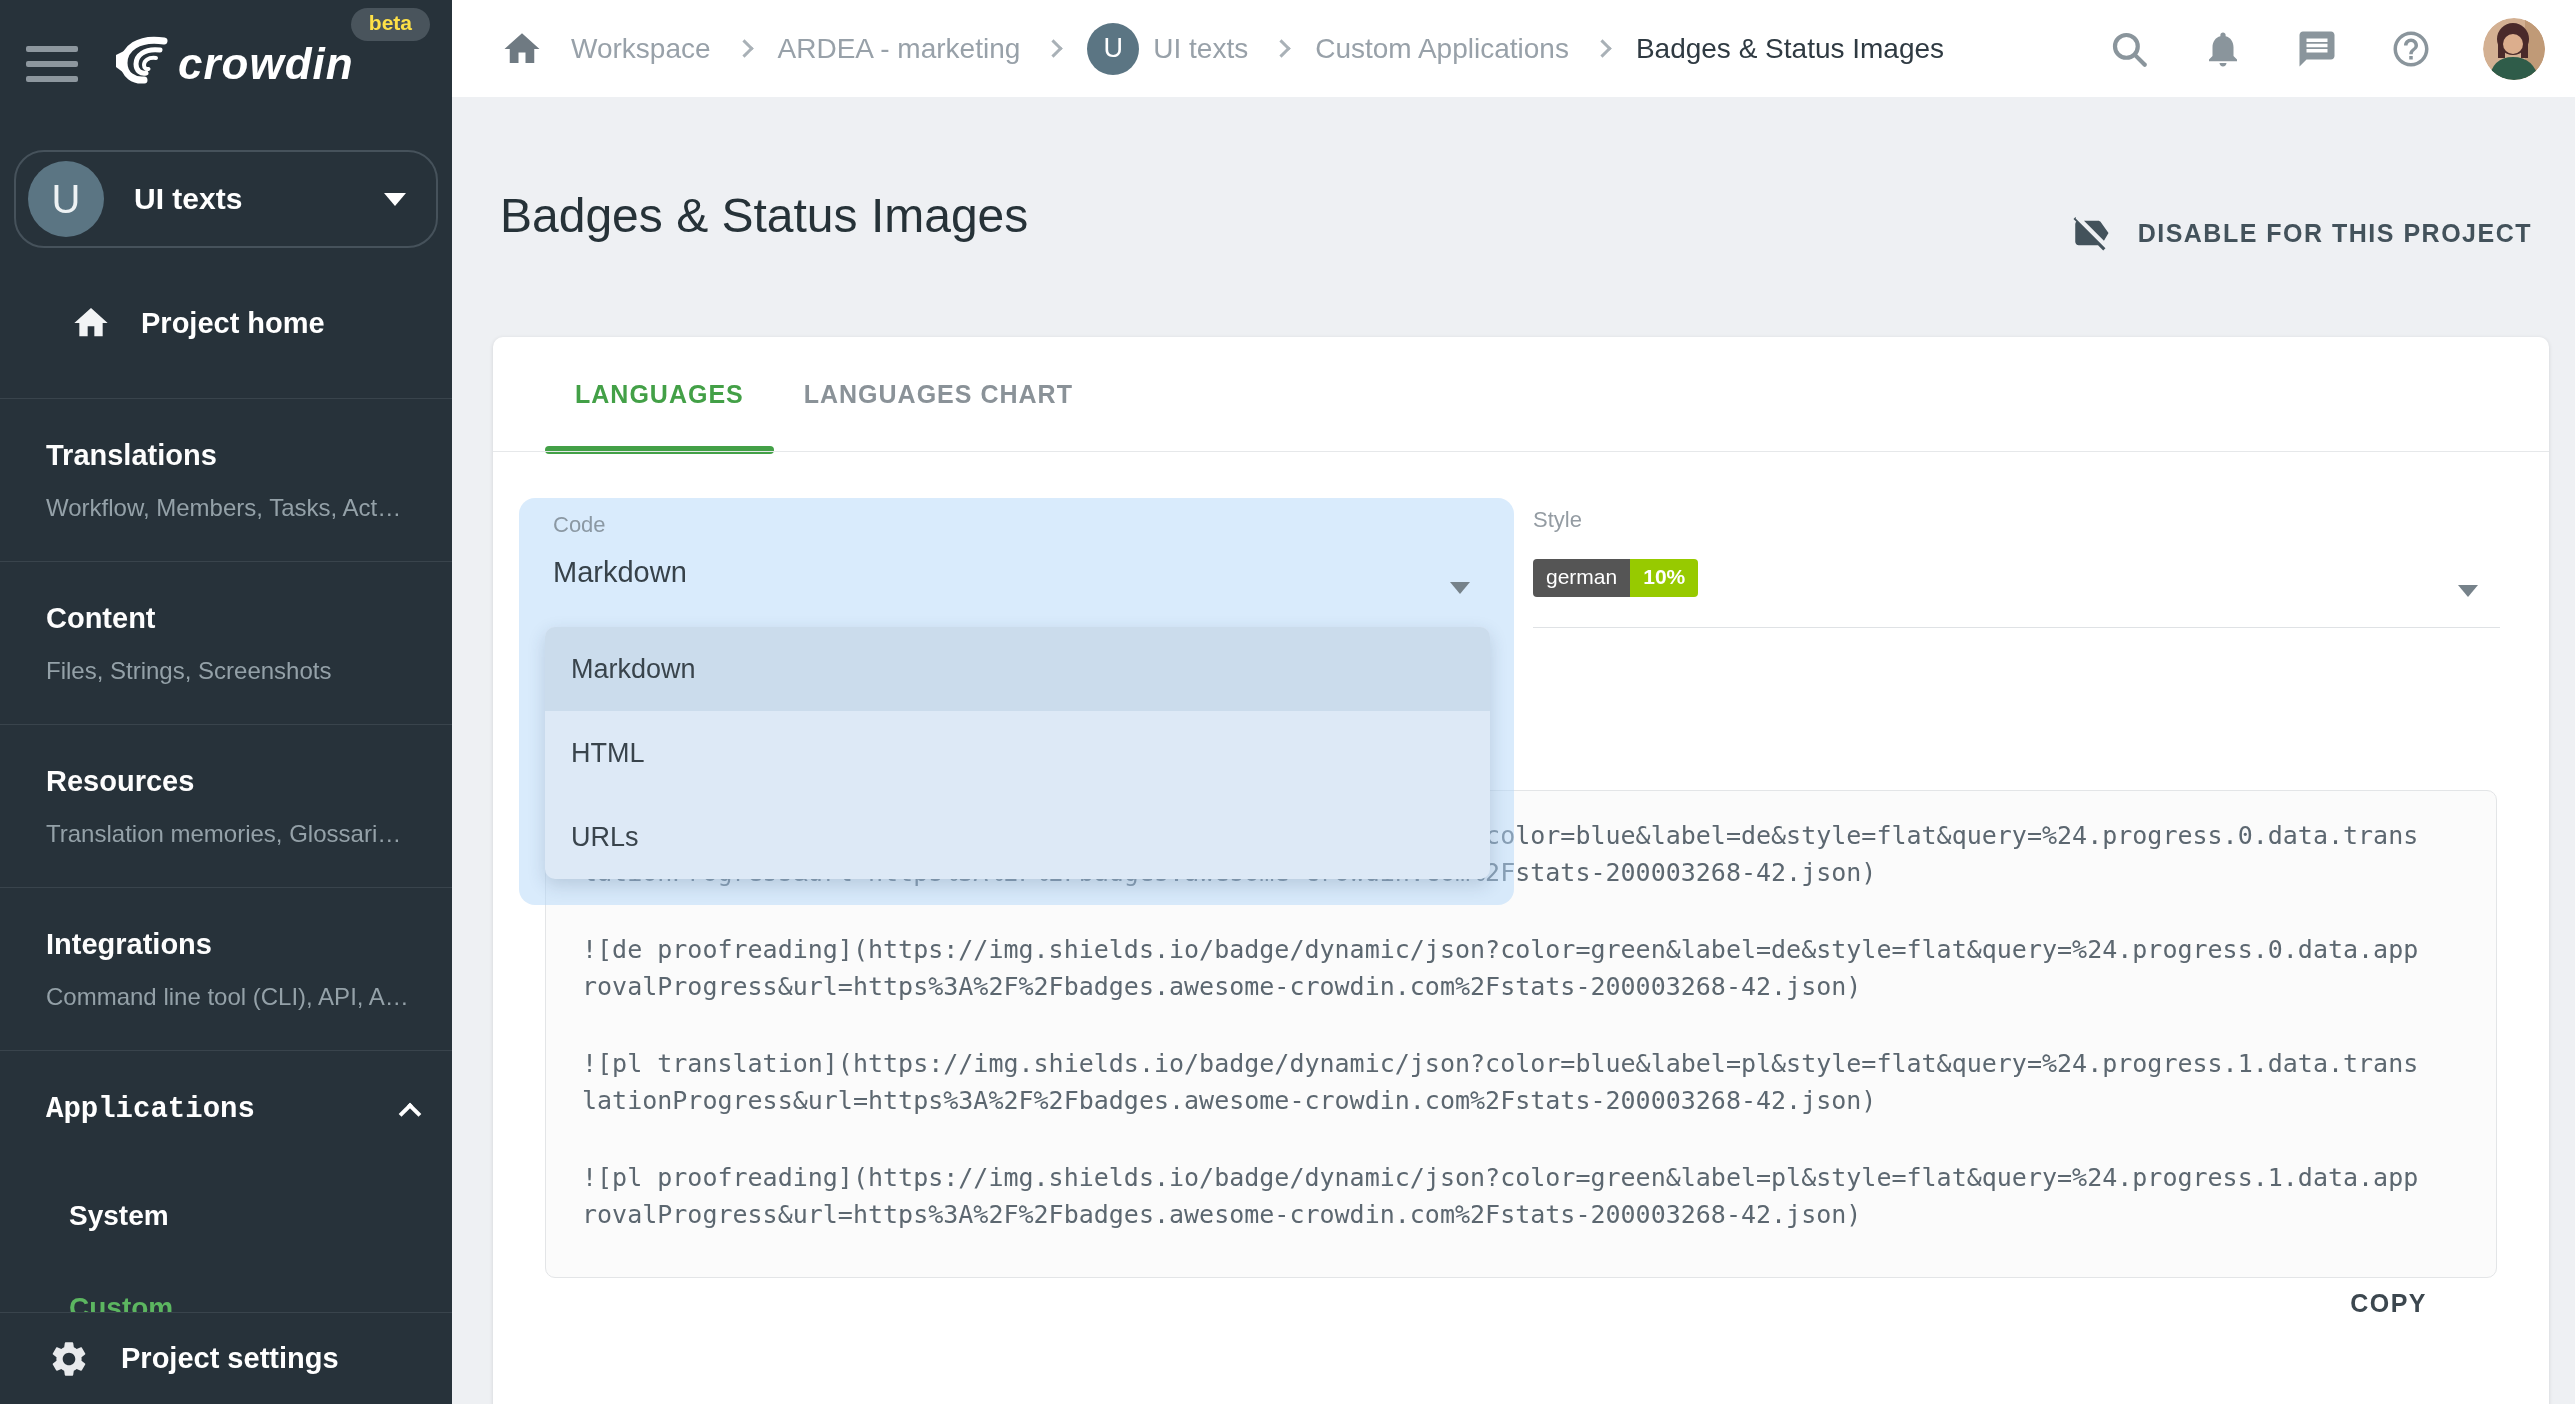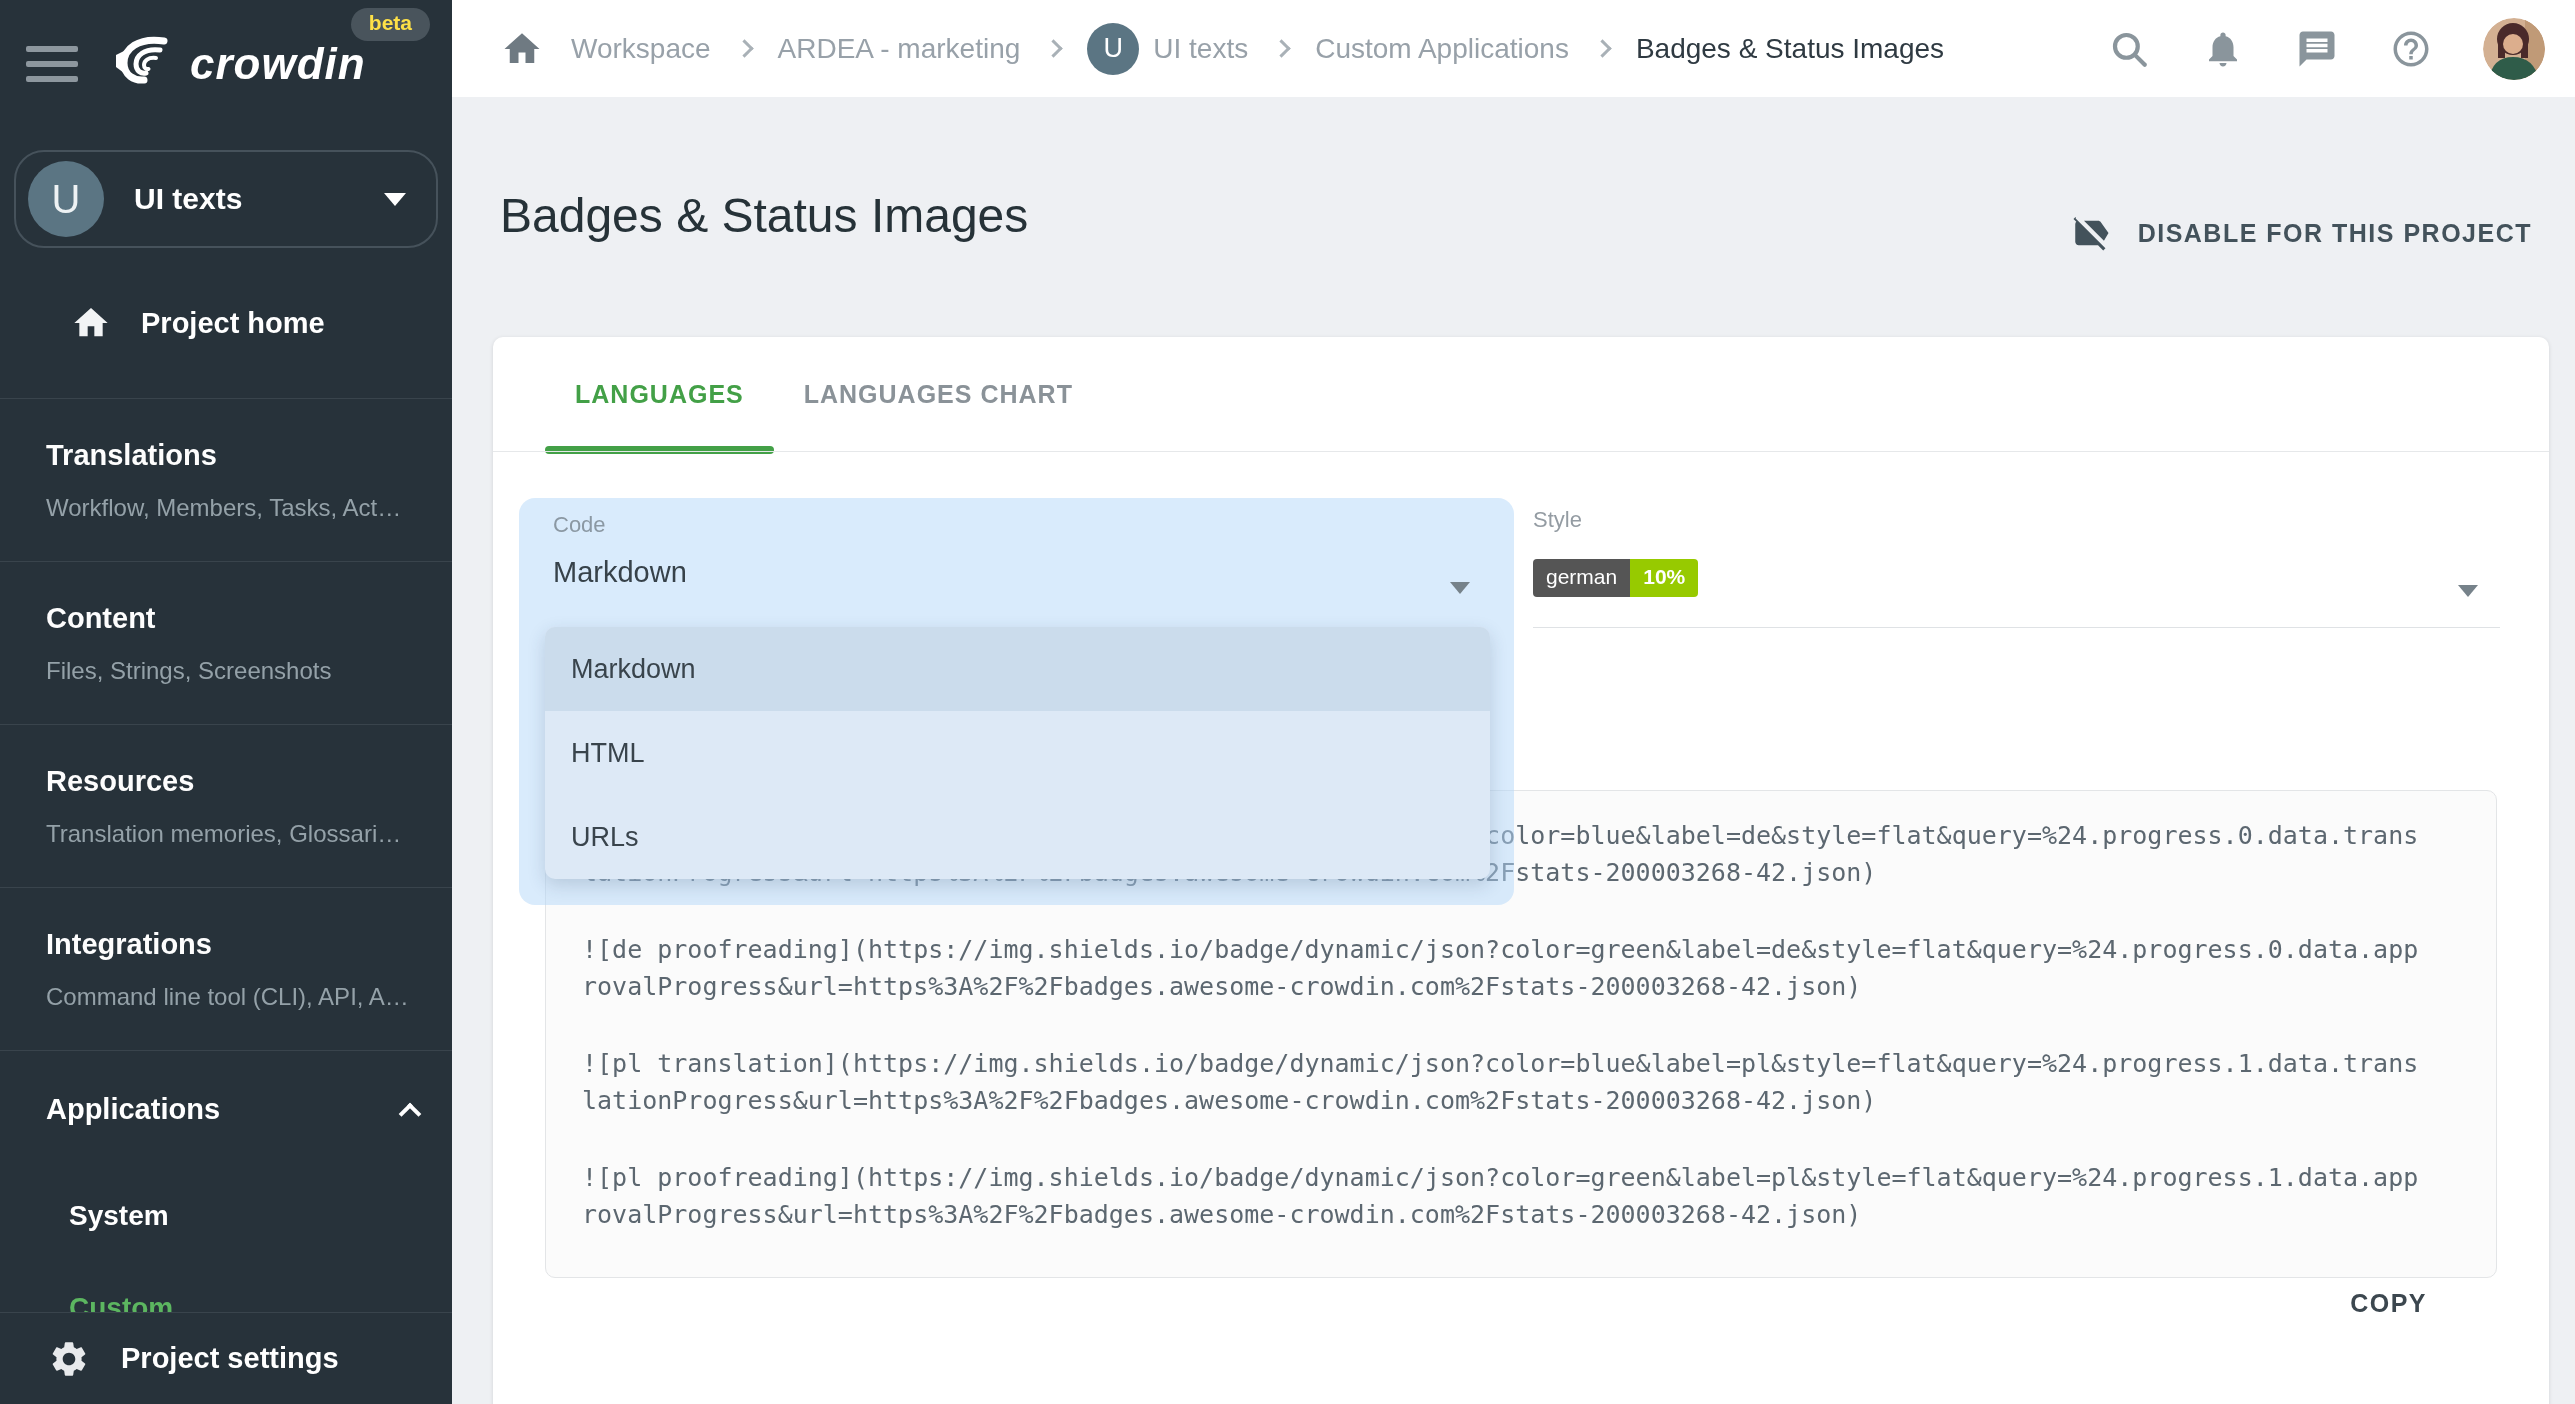--- a/index.html
+++ b/index.html
@@ -11,21 +11,21 @@
     color:#37424a;
   }
   
   .sidebar {
     position:absolute; left:0; top:0; width:452px; height:1404px;
     background:#27323a; z-index:40; color:#fff;
   }
   .sb-header { height:128px; display:flex; align-items:center; padding:0 26px; position:relative; }
   .hamburger { width:52px; height:36px; display:flex; flex-direction:column; justify-content:space-between; cursor:pointer; }
   .hamburger span { display:block; height:6px; border-radius:2px; background:#8d979e; }
-  .logo { display:flex; align-items:center; margin-left:30px; gap:20px; }
+  .logo { display:flex; align-items:center; margin-left:30px; gap:8px; }
   .logo-word { font-size:44px; font-weight:700; font-style:italic; letter-spacing:1px; color:#fff; }
   .beta-pill {
     position:absolute; right:22px; top:8px; background:#49545c; color:#fde047;
     font-size:21px; font-weight:700; padding:3px 18px 6px; border-radius:18px;
   }
   .project-switcher {
     margin:22px 14px 0; height:98px; border:2px solid #46525b; border-radius:30px;
     display:flex; align-items:center; padding:0 30px 0 12px; cursor:pointer;
   }
   .ps-avatar {
@@ -35,21 +35,21 @@
   .ps-name { margin-left:30px; font-size:30px; font-weight:700; }
   .caret-down { width:0; height:0; border-left:11px solid transparent; border-right:11px solid transparent; border-top:13px solid #fff; margin-left:auto; }
   .sb-row { display:flex; align-items:center; gap:30px; padding:0 40px 0 71px; height:90px; font-size:29px; font-weight:700; cursor:pointer; }
   .sb-row svg { flex:none; }
   .sb-home { margin-top:30px; }
   .sb-section { border-top:1px solid #39444c; padding:40px 40px 0 46px; height:163px; cursor:pointer; }
   .sb-section h3 { font-size:29px; font-weight:700; color:#fdfdfd; }
   .sb-section p { margin-top:22px; font-size:24px; color:#94a1a8; white-space:nowrap; overflow:hidden; }
   .sb-apps { border-top:1px solid #39444c; padding:42px 34px 0 46px; }
   .apps-head { display:flex; align-items:center; justify-content:space-between; cursor:pointer; }
-  .apps-head h3 { font-size:29px; font-weight:700; }
+  .apps-head h3 { font-size:29px; font-weight:700;font-family:Liberation Mono, monospace; }
   .chevron-up { width:16px; height:16px; border-left:4px solid #fff; border-top:4px solid #fff; transform:rotate(45deg); margin-top:8px; }
   .apps-item { padding-left:23px; font-size:28px; font-weight:700; cursor:pointer; }
   .apps-item.first { margin-top:74px; }
   .apps-item.active { color:#5cb660; margin-top:60px; }
   .sb-footer {
     position:absolute; left:0; right:0; bottom:0; height:92px; border-top:1px solid #39444c;
     display:flex; align-items:center; gap:31px; padding-left:48px; font-size:29px; font-weight:700; cursor:pointer;
     background:#27323a;
   }
   

